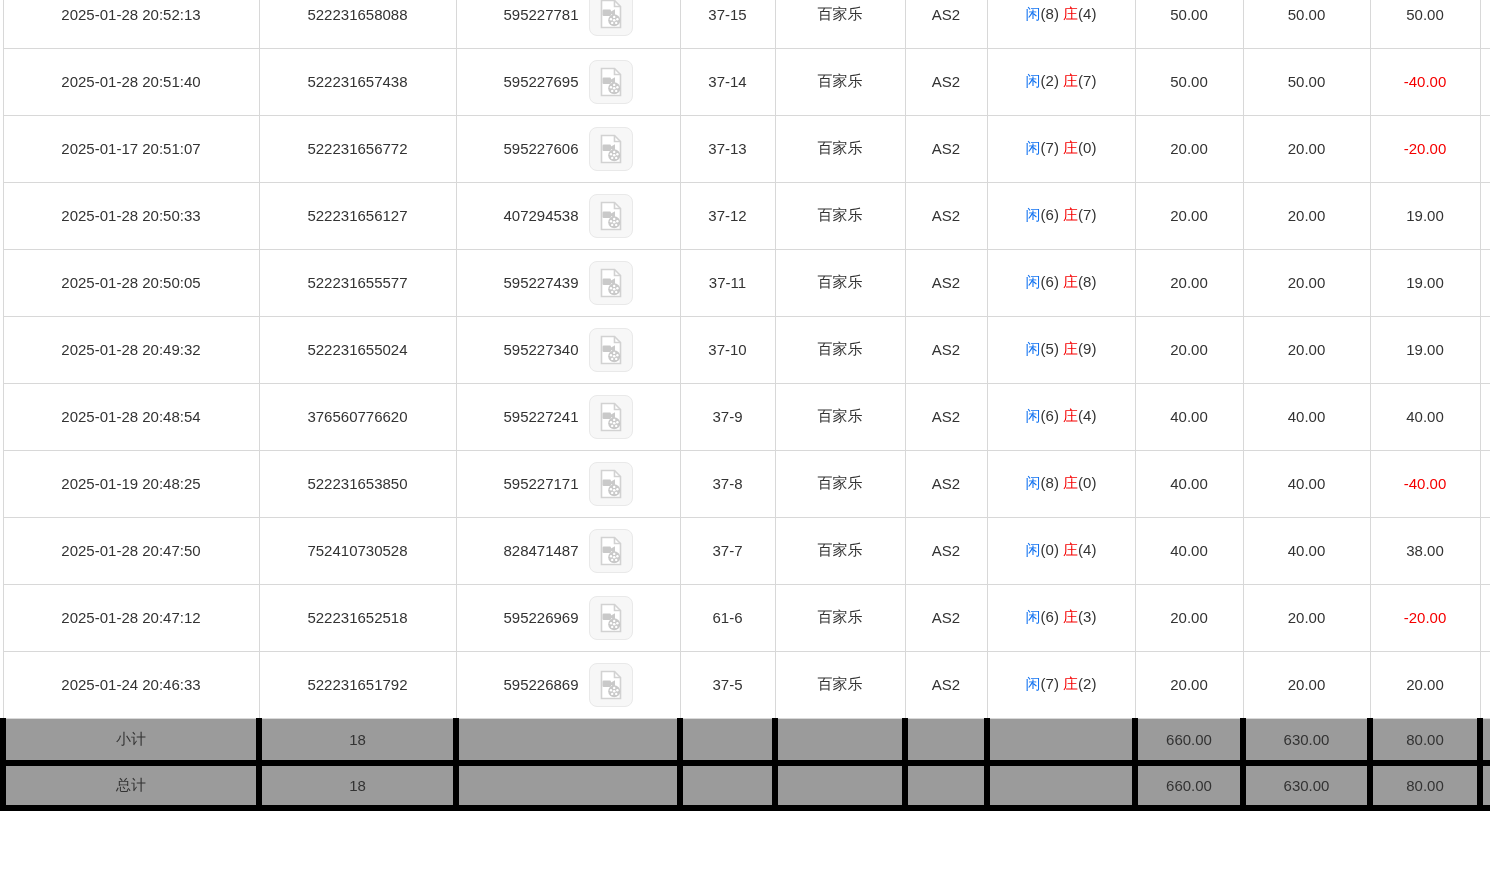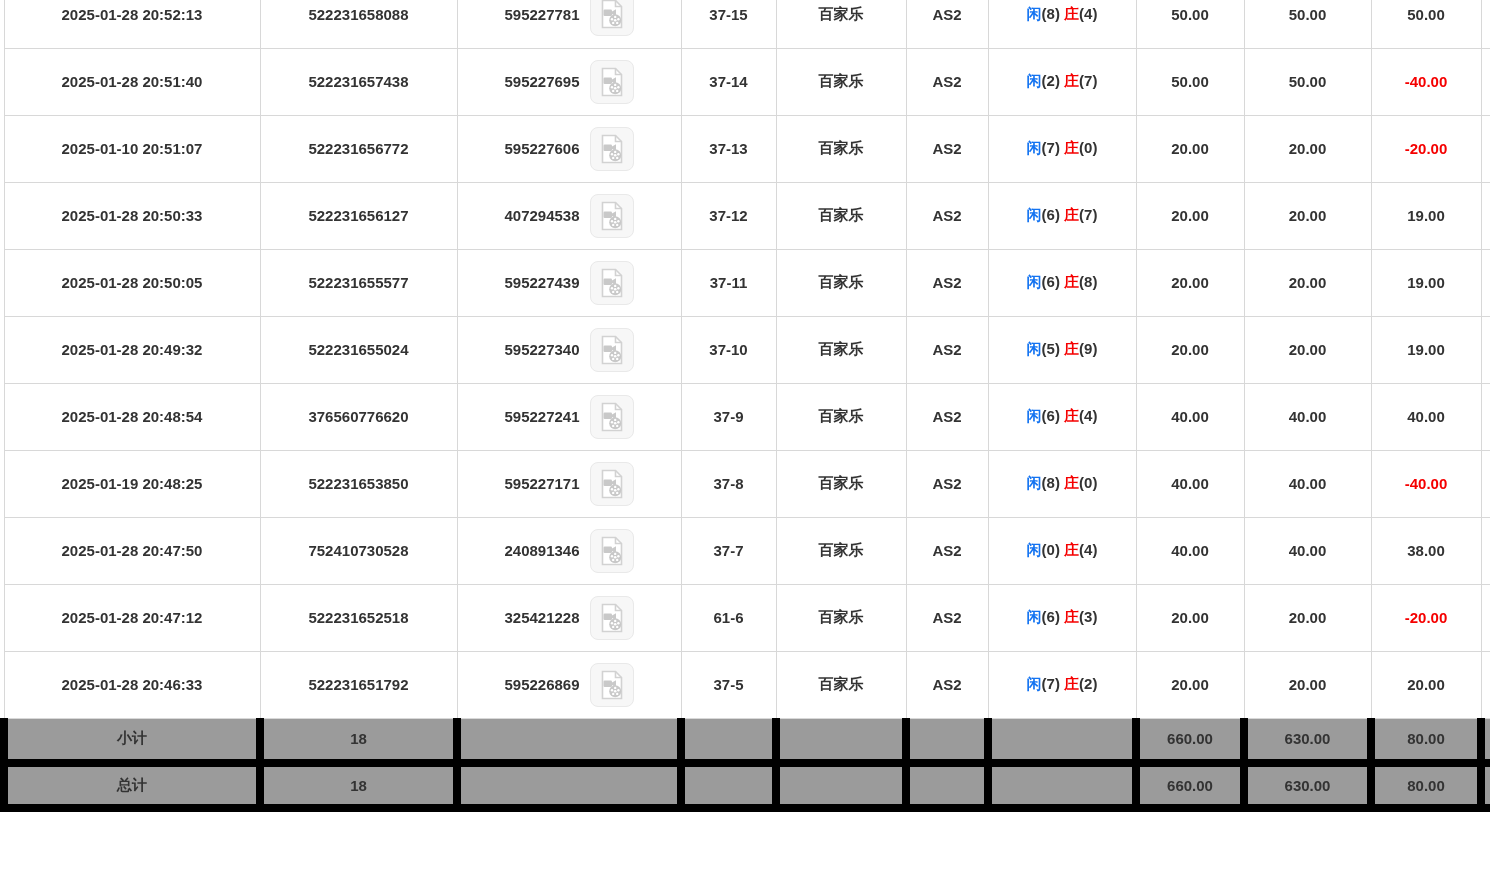--- a/index.html
+++ b/index.html
@@ -3,21 +3,20 @@
 <meta charset="utf-8">
 <style>
   html, body { margin: 0; padding: 0; background: #ffffff; }
   .viewport {
     position: relative;
     width: 1490px;
     height: 871px;
     overflow: hidden;
     background: #ffffff;
     font-family: "Liberation Sans", "DejaVu Sans", sans-serif;
-    font-weight: bold;
   }
   table.records {
     border-collapse: collapse;
     table-layout: fixed;
     width: 1590px;
     margin-top: -19px;
   }
   table.records td {
     padding: 0;
     text-align: center;
@@ -52,21 +51,21 @@
   }
   .lbl-player { color: var(--blue); }
   .lbl-banker { color: var(--red); }
   .pts { color: #333333; }
   td.c-bet { color: var(--blue); }
   td.c-win.neg { color: var(--red); }
   tfoot tr { height: 45px; }
   tfoot td {
     background: var(--footer-bg);
     color: #ffffff;
-    border: 8px solid #000000;
+    border: 6px solid #000000;
     font-size: 15px;
   }
   tfoot tr:first-child td { border-top: none; margin-top: 36px; }
 </style>
 </head>
 <body>
 
 <div class="viewport">
   <table class="records">
     <colgroup>
@@ -153,21 +152,21 @@
       <span class="lbl-player">闲</span><span class="pts">(2)</span>
       <span class="lbl-banker">庄</span><span class="pts">(7)</span>
     </td>
     <td class="c-bet">50.00</td>
     <td class="c-valid">50.00</td>
     <td class="c-win neg">-40.00</td>
     <td class="c-extra"></td>
   </tr>
 
   <tr>
-    <td class="c-time">2025-01-10 20:51:07</td>
+    <td class="c-time">2025-01-17 20:51:07</td>
     <td class="c-order">522231656772</td>
     <td class="c-game">
       <div class="game-wrap">
         <span class="game-no">595227606</span>
         <span class="video-btn">
           <span style="display:flex">
             <svg width="26" height="30" viewBox="0 0 26 30">
               <path d="M3.5 1.5 h13 l6 6 v21 h-19 z" fill="#ffffff" stroke="#d2d2d2" stroke-width="1.6"></path>
               <path d="M16.5 1.5 v6 h6" fill="none" stroke="#d2d2d2" stroke-width="1.6"></path>
               <rect x="4.5" y="10.5" width="8.5" height="6.5" rx="1.2" fill="#c9c9c9"></rect>
@@ -385,21 +384,21 @@
     <td class="c-valid">40.00</td>
     <td class="c-win neg">-40.00</td>
     <td class="c-extra"></td>
   </tr>
 
   <tr>
     <td class="c-time">2025-01-28 20:47:50</td>
     <td class="c-order">752410730528</td>
     <td class="c-game">
       <div class="game-wrap">
-        <span class="game-no">240891346</span>
+        <span class="game-no">828471487</span>
         <span class="video-btn">
           <span style="display:flex">
             <svg width="26" height="30" viewBox="0 0 26 30">
               <path d="M3.5 1.5 h13 l6 6 v21 h-19 z" fill="#ffffff" stroke="#d2d2d2" stroke-width="1.6"></path>
               <path d="M16.5 1.5 v6 h6" fill="none" stroke="#d2d2d2" stroke-width="1.6"></path>
               <rect x="4.5" y="10.5" width="8.5" height="6.5" rx="1.2" fill="#c9c9c9"></rect>
               <path d="M13 12.4 L17 10.2 V17.3 L13 15.1 Z" fill="#c9c9c9"></path>
               <circle cx="16.2" cy="21.2" r="6" fill="#c9c9c9"></circle>
               <circle cx="16.2" cy="21.2" r="1.3" fill="#ffffff"></circle>
               <circle cx="16.2" cy="17.9" r="1.2" fill="#ffffff"></circle>
@@ -423,21 +422,21 @@
     <td class="c-valid">40.00</td>
     <td class="c-win">38.00</td>
     <td class="c-extra"></td>
   </tr>
 
   <tr>
     <td class="c-time">2025-01-28 20:47:12</td>
     <td class="c-order">522231652518</td>
     <td class="c-game">
       <div class="game-wrap">
-        <span class="game-no">325421228</span>
+        <span class="game-no">595226969</span>
         <span class="video-btn">
           <span style="display:flex">
             <svg width="26" height="30" viewBox="0 0 26 30">
               <path d="M3.5 1.5 h13 l6 6 v21 h-19 z" fill="#ffffff" stroke="#d2d2d2" stroke-width="1.6"></path>
               <path d="M16.5 1.5 v6 h6" fill="none" stroke="#d2d2d2" stroke-width="1.6"></path>
               <rect x="4.5" y="10.5" width="8.5" height="6.5" rx="1.2" fill="#c9c9c9"></rect>
               <path d="M13 12.4 L17 10.2 V17.3 L13 15.1 Z" fill="#c9c9c9"></path>
               <circle cx="16.2" cy="21.2" r="6" fill="#c9c9c9"></circle>
               <circle cx="16.2" cy="21.2" r="1.3" fill="#ffffff"></circle>
               <circle cx="16.2" cy="17.9" r="1.2" fill="#ffffff"></circle>
@@ -457,21 +456,21 @@
       <span class="lbl-player">闲</span><span class="pts">(6)</span>
       <span class="lbl-banker">庄</span><span class="pts">(3)</span>
     </td>
     <td class="c-bet">20.00</td>
     <td class="c-valid">20.00</td>
     <td class="c-win neg">-20.00</td>
     <td class="c-extra"></td>
   </tr>
 
   <tr>
-    <td class="c-time">2025-01-28 20:46:33</td>
+    <td class="c-time">2025-01-24 20:46:33</td>
     <td class="c-order">522231651792</td>
     <td class="c-game">
       <div class="game-wrap">
         <span class="game-no">595226869</span>
         <span class="video-btn">
           <span style="display:flex">
             <svg width="26" height="30" viewBox="0 0 26 30">
               <path d="M3.5 1.5 h13 l6 6 v21 h-19 z" fill="#ffffff" stroke="#d2d2d2" stroke-width="1.6"></path>
               <path d="M16.5 1.5 v6 h6" fill="none" stroke="#d2d2d2" stroke-width="1.6"></path>
               <rect x="4.5" y="10.5" width="8.5" height="6.5" rx="1.2" fill="#c9c9c9"></rect>

